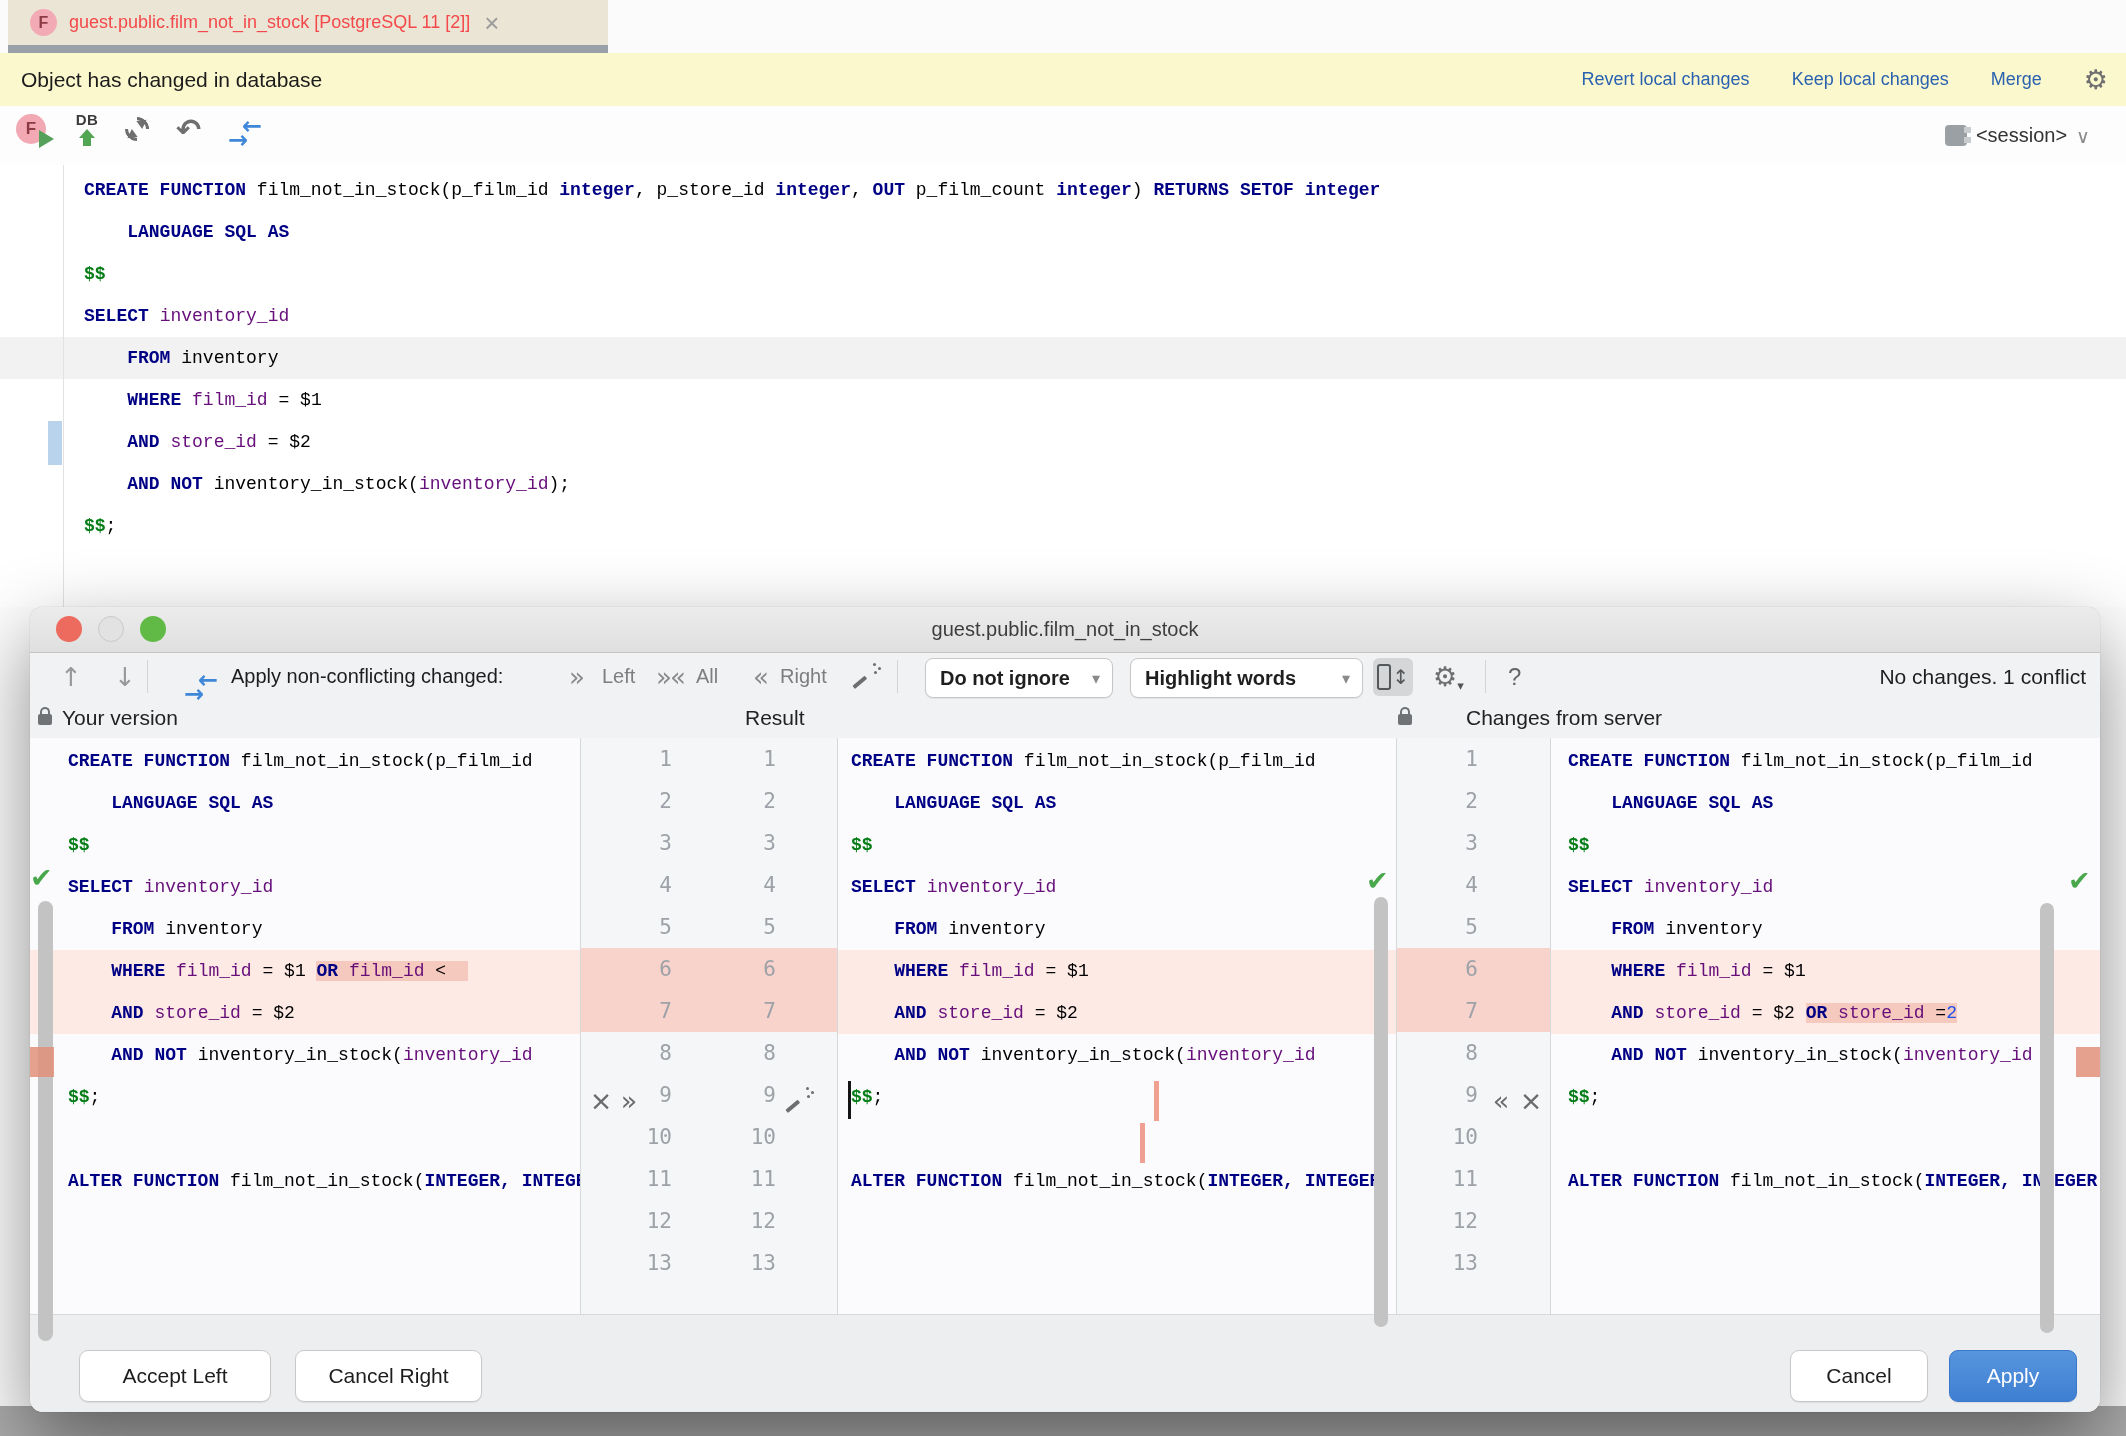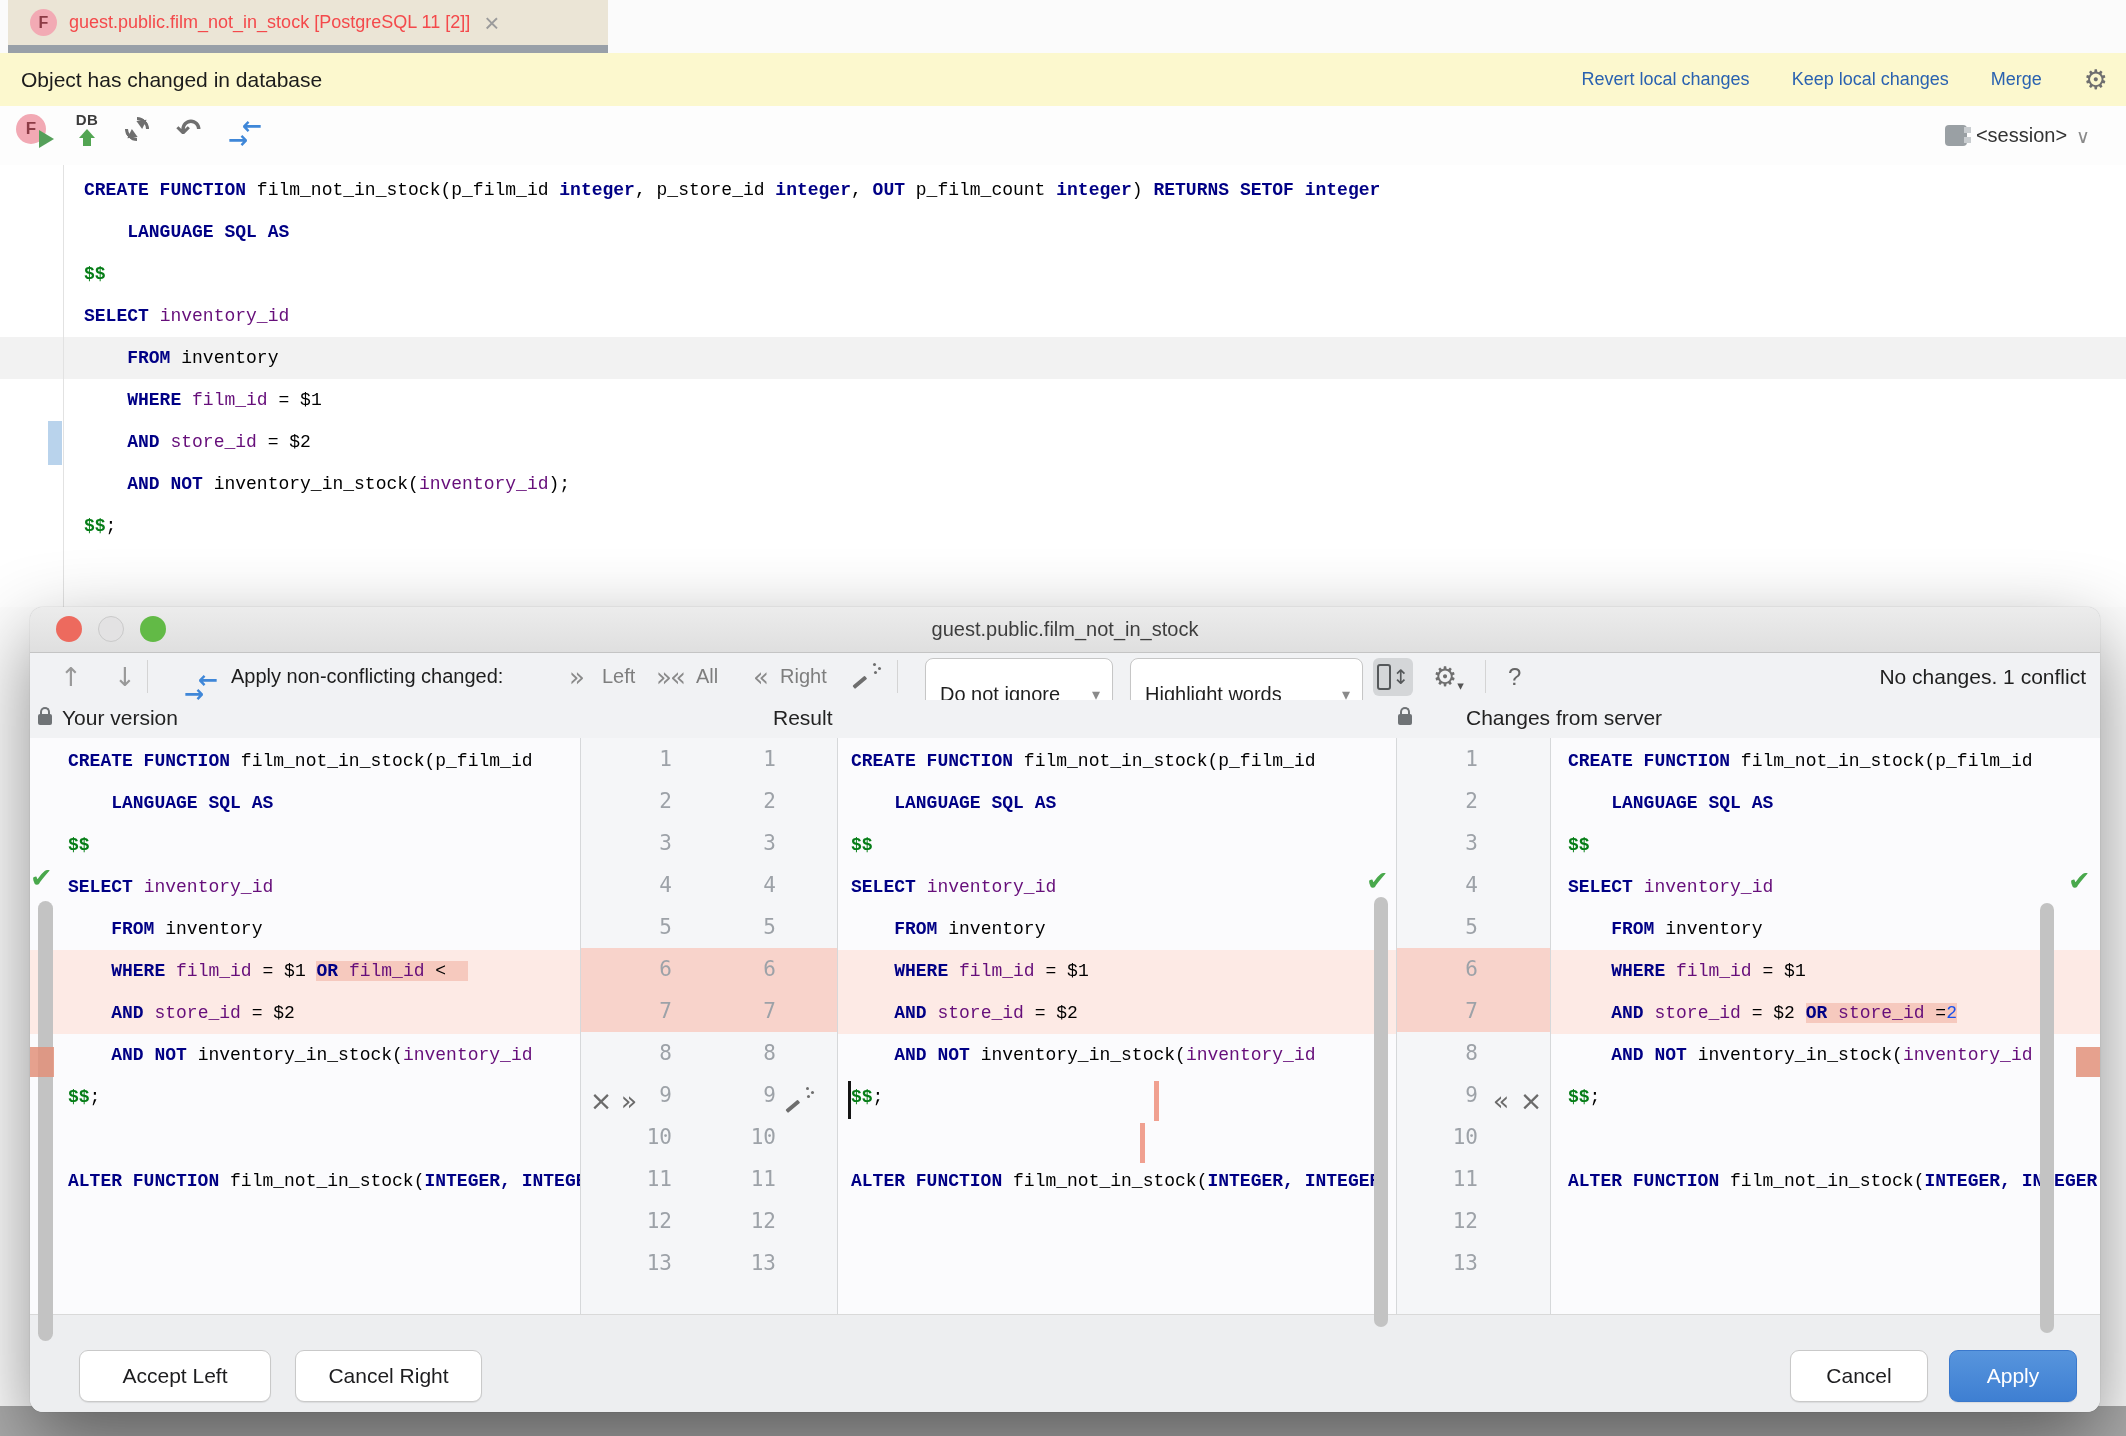--- a/index.html
+++ b/index.html
@@ -68,21 +68,21 @@
   .dtitle-text{position:absolute;left:0;top:0;width:2070px;height:45px;display:flex;align-items:center;justify-content:center;
                font-size:20px;color:#3d3d3d;}
   .dtoolbar{position:absolute;left:0;top:46px;width:2070px;height:47px;background:#f1f2f4;}
   .titem{position:absolute;top:0;height:47px;display:flex;align-items:center;color:#848484;}
   .tdivider{position:absolute;top:7px;width:1px;height:33px;background:#d4d4d4;}
   .arrbtn{font-family:"DejaVu Sans",sans-serif;font-size:26px;color:#999;}
   .tlabel{font-size:20px;color:#1d1d1d;}
   .glabel{font-size:20px;color:#7e7e7e;}
   .gchev{font-family:"DejaVu Sans",sans-serif;font-size:26px;color:#8a8a8a;letter-spacing:-2px;}
   .combo{position:absolute;top:5px;height:38px;background:#ffffff;border:1px solid #c6c6c6;border-radius:8px;
-         display:flex;align-items:center;justify-content:space-between;padding:16px 12px 0 14px;box-shadow:0 1px 1px rgba(0,0,0,.06);}
+         display:flex;align-items:center;justify-content:space-between;padding:0 12px 0 14px;box-shadow:0 1px 1px rgba(0,0,0,.06);font-weight:bold;}
   .combo .ctext{font-size:20px;color:#1f1f1f;}
   .combo .carr{font-family:"DejaVu Sans",sans-serif;color:#8a8a8a;font-size:16px;margin-left:10px;}
   .synctog{position:absolute;top:5px;width:40px;height:38px;background:#d4d6d8;border-radius:6px;display:flex;align-items:center;justify-content:center;gap:2px;}
   .synctog .bar{width:10px;height:22px;border:2.5px solid #55585a;border-radius:3px;}
   .synctog .ar{font-family:"DejaVu Sans",sans-serif;font-size:20px;color:#55585a;}
   .help{font-size:24px;color:#666;}
   .dstatus{position:absolute;right:14px;top:0;height:47px;display:flex;align-items:center;font-size:21px;color:#1f1f1f;}
 
   .dheaders{position:absolute;left:0;top:93px;width:2070px;height:38px;background:#f1f2f4;border-bottom:1px solid #dadcde;}
   .hlabel{font-size:21px;color:#222;position:absolute;top:6px;}
@@ -229,21 +229,21 @@
         <span class="carr" style="font-family:'DejaVu Sans',sans-serif;color:#555;font-size:13px;margin-top:18px;">▾</span>
       </div>
       <div class="tdivider" style="left:1455px;"></div>
       <div class="titem help" style="left:1478px;">?</div>
       <div class="dstatus">No changes. 1 conflict</div>
     </div>
 
     <div class="dheaders">
       <div class="lock" style="left:8px;"></div>
       <div class="hlabel" style="left:32px;">Your version</div>
-      <div class="hlabel" style="left:715px;margin-left:28px;">Result</div>
+      <div class="hlabel" style="left:715px;">Result</div>
       <div class="lock" style="left:1368px;"></div>
       <div class="hlabel" style="left:1436px;">Changes from server</div>
     </div>
 
     <div class="dbody">
 
       <div class="panel" style="left:0;width:550px;">
         <div class="rows code" style="padding:0;">
             <div class="code-row" style="padding-left:38px"><span class="c-kw">CREATE FUNCTION</span><span class="c-pl"> film_not_in_stock(p_film_id </span></div>
             <div class="code-row" style="padding-left:38px"><span class="c-pl">    </span><span class="c-kw">LANGUAGE SQL AS</span></div>

